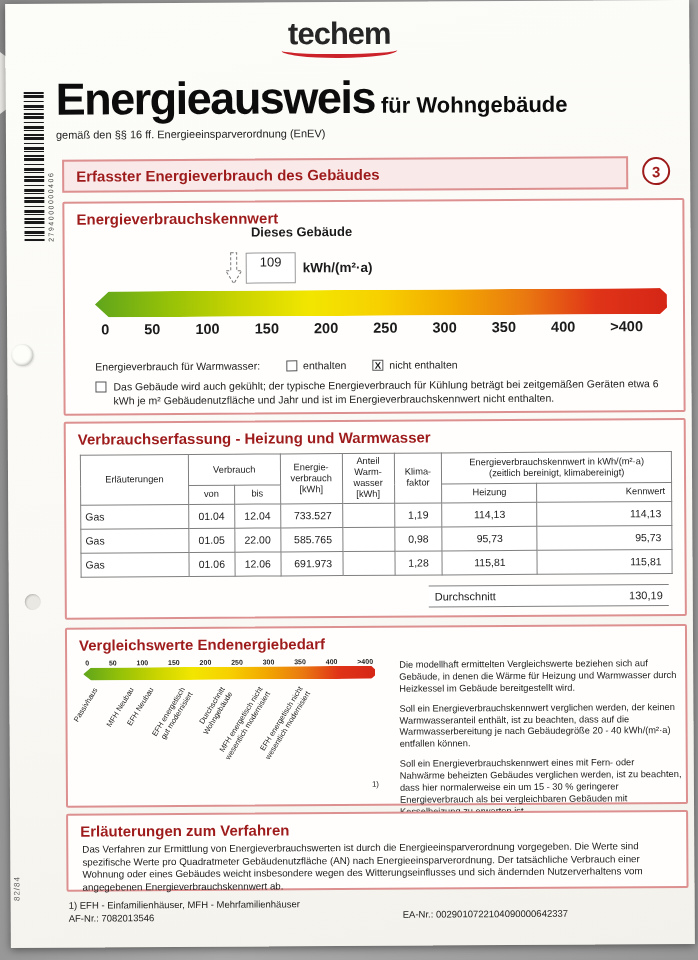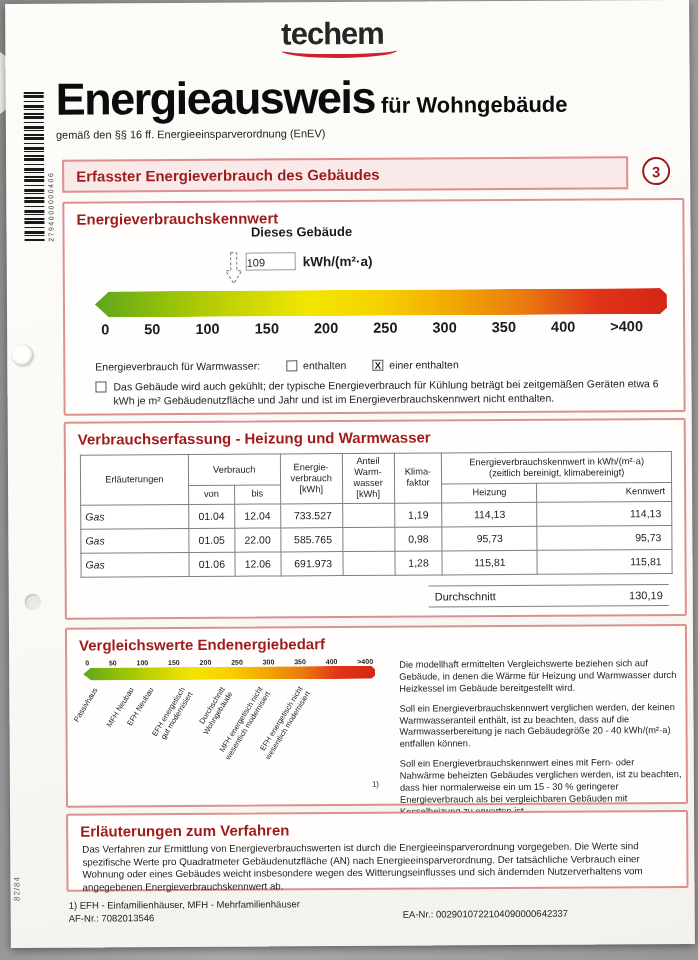--- a/index.html
+++ b/index.html
@@ -22,21 +22,21 @@
        box-shadow:inset 1px 1px 2px rgba(0,0,0,.22);}
   .margin-mark{position:absolute;left:2px;top:872px;writing-mode:vertical-rl;
        transform:rotate(180deg);font-size:8px;color:#666;letter-spacing:1px;}
 
   .barcode-wrap{position:absolute;left:18px;top:88px;display:flex;gap:3px;}
   .barcode-bars{width:20px;height:150px;background:repeating-linear-gradient(to bottom,
        #191919 0 2px,#f6f6f3 2px 3px,#191919 3px 6px,#f6f6f3 6px 9px,#191919 9px 10px,
        #f6f6f3 10px 13px,#191919 13px 16px,#f6f6f3 16px 17px,#191919 17px 18px,#f6f6f3 18px 21px);}
   .barcode-num{writing-mode:vertical-rl;transform:rotate(180deg);font-size:7px;color:#333;letter-spacing:1.5px;}
 
-  .logo{position:absolute;left:276px;top:14px;}
+  .logo{position:absolute;left:276px;top:14px;text-align:center;}
   .logo-text{font-size:31px;font-weight:bold;color:#262626;letter-spacing:-1px;}
   .logo-swoosh{width:116px;height:9px;margin:-3px auto 0;
        border-bottom:4px solid var(--logo-red);border-radius:0 0 58% 58%/0 0 100% 100%;}
 
   .masthead{position:absolute;left:50px;top:70px;}
   .title-main{font-size:45px;font-weight:bold;color:#0c0c0c;letter-spacing:-1.5px;}
   .title-suffix{font-size:22px;font-weight:bold;color:#0c0c0c;margin-left:6px;}
   .subtitle{font-size:11px;color:#222;margin-top:3px;}
 
   .banner{position:absolute;left:56px;top:156px;width:566px;height:33px;background:var(--pinkbg);
@@ -45,21 +45,21 @@
   .page-circle{position:absolute;left:636px;top:157px;width:28px;height:28px;border:2px solid var(--accent);
        border-radius:50%;color:var(--accent);font-size:15px;font-weight:bold;
        display:flex;align-items:center;justify-content:center;background:#fff;}
 
   .box{position:absolute;left:56px;width:622px;border:2px solid var(--pink);background:#fffefd;border-radius:2px;}
   .sec-title{margin:0;padding:7px 12px 3px;font-size:15px;font-weight:bold;color:var(--accent);}
 
   .kennwert-box{top:198px;height:214px;}
   .building-label{position:absolute;left:172px;top:22px;width:130px;text-align:center;font-size:13px;font-weight:bold;}
   .value-row{position:absolute;left:181px;top:50px;display:flex;align-items:center;gap:7px;}
-  .value-box{width:50px;height:18px;border:1px solid #9a9a9a;background:#fff;font-size:11px;line-height:18px;}
+  .value-box{width:50px;height:31px;border:1px solid #9a9a9a;background:#fff;text-align:center;font-size:13px;line-height:18px;}
   .value-unit{font-size:13.5px;font-weight:bold;}
   .pointer{position:absolute;top:49px;}
   .scale-bar.big{position:absolute;left:30px;top:88px;width:572px;height:26px;
        clip-path:polygon(0 50%,14px 0,calc(100% - 7px) 0,100% 25%,100% 75%,calc(100% - 7px) 100%,14px 100%);}
   .scale-labels{display:flex;justify-content:space-between;font-weight:bold;}
   .scale-labels.big{position:absolute;left:30px;top:118px;width:572px;font-size:14.5px;padding:0 24px 0 6px;}
   .ww-row{position:absolute;left:30px;top:157px;display:flex;align-items:center;font-size:10.5px;}
   .ww-options{display:inline-flex;align-items:center;}
   .checkbox{display:inline-flex;align-items:center;justify-content:center;width:11px;height:11px;
        border:1px solid #555;background:#fff;font-size:9.5px;font-weight:bold;color:#222;}
@@ -67,21 +67,21 @@
   .cooling-row{position:absolute;left:30px;top:177px;width:578px;display:flex;gap:7px;
        align-items:flex-start;font-size:10.5px;line-height:1.32;}
   .cooling-row .checkbox{flex:0 0 auto;margin-top:1px;}
 
   .verbrauch-box{top:418px;height:198px;}
   .vtable{border-collapse:collapse;margin:4px 14px 0;width:592px;}
   .vtable th,.vtable td{border:1px solid #808080;}
   .vtable th{font-weight:normal;font-size:9.3px;text-align:center;vertical-align:middle;padding:2px 3px;line-height:1.2;background:#fff;}
   .pre{white-space:pre-line;}
   .vtable td{font-size:10.5px;height:24px;padding:2px 4px;text-align:center;background:#fff;}
-  td.al{text-align:left;font-style:italic;}
+  td.al{text-align:left;}
   td.ar{text-align:right;padding-right:10px;}
   th.c-kw{text-align:right;padding-right:6px;}
   .w-et{width:108px;}.w-von{width:46px;}.w-bis{width:46px;}.w-ev{width:62px;}
   .w-aw{width:52px;}.w-kf{width:48px;}.w-hz{width:95px;}.w-kw{width:135px;}
   .avg-row{position:absolute;right:16px;bottom:8px;width:240px;display:flex;justify-content:space-between;
        align-items:center;border-top:1px solid #808080;border-bottom:1px solid #808080;padding:4px 6px;font-size:11px;background:#fff;}
 
   .vergleich-box{top:624px;height:180px;}
   .cmp-left{position:absolute;left:16px;top:30px;width:310px;}
   .scale-labels.small{width:292px;font-size:7px;padding:0 2px;}
@@ -158,21 +158,21 @@
         <span class="scale-num">350</span>
         <span class="scale-num">400</span>
         <span class="scale-num">&gt;400</span>
       </div>
     <div class="ww-row">
       <span>Energieverbrauch für Warmwasser:</span>
       <span class="ww-options">
           <span class="checkbox"></span>
           <span>enthalten</span>
           <span class="checkbox">X</span>
-          <span>einer enthalten</span>
+          <span>nicht enthalten</span>
         </span>
     </div>
     <div class="cooling-row">
       <span class="checkbox"></span>
       <span>Das Gebäude wird auch gekühlt; der typische Energieverbrauch für Kühlung beträgt bei zeitgemäßen Geräten etwa 6 kWh je m² Gebäudenutzfläche und Jahr und ist im Energieverbrauchskennwert nicht enthalten.</span>
     </div>
   </section>
 
   <section class="box verbrauch-box">
     <h2 class="sec-title">Verbrauchserfassung - Heizung und Warmwasser</h2>

